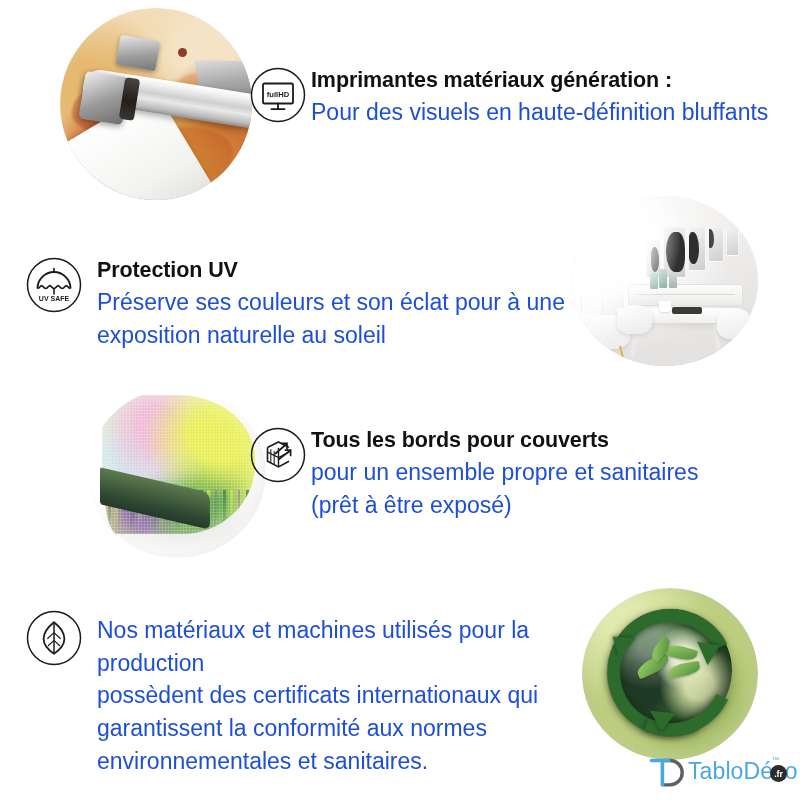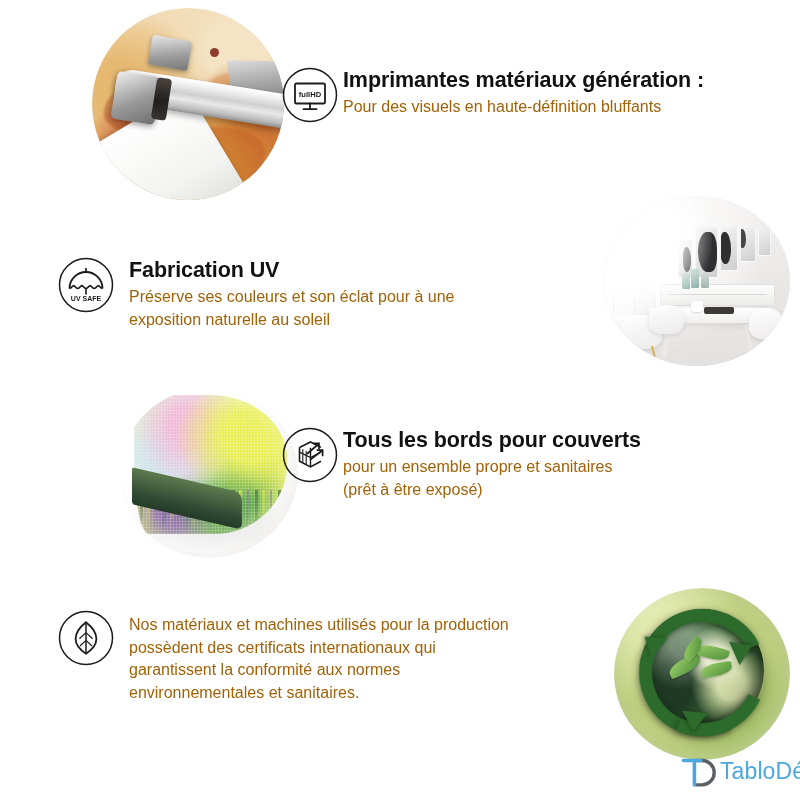--- a/index.html
+++ b/index.html
@@ -5,21 +5,21 @@
   * { margin:0; padding:0; box-sizing:border-box; }
   html,body { width:800px; height:800px; }
   body {
     background:#ffffff;
     font-family:"Liberation Sans", sans-serif;
     color:#1a1a1a;
     position:relative;
     overflow:hidden;
     -webkit-font-smoothing:antialiased;
   }
-  .canvas { position:absolute; inset:0;margin-left:32px; }
+  .canvas { position:absolute; inset:0; }
 
   
   .photo {
     position:absolute;
     border-radius:50%;
     overflow:hidden;
   }
   .photo .softshadow {
     position:absolute; inset:0; border-radius:50%;
     box-shadow:0 6px 18px rgba(120,120,120,.28);
@@ -269,24 +269,24 @@
   
   .block { position:absolute; }
   .block h2 {
     font-size:21.5px;
     font-weight:bold;
     letter-spacing:-.1px;
     line-height:1.18;
     color:#111111;
   }
   .block p {
-    font-size:16px;
+    font-size:23px;
     font-weight:normal;
     line-height:1.42;
-    color:#a16207;
+    color:#1d4ed8;
     margin-top:3px;
     white-space:pre-line;
   }
 
   
   #logo { position:absolute; left:646px; top:752px; width:148px; height:42px; }
   #logo .mark { position:absolute; left:0; top:2px; width:40px; height:38px; }
   #logo .wordmark {
     position:absolute; left:42px; top:6px;
     font-size:23px; letter-spacing:.1px;
@@ -347,21 +347,21 @@
       <circle cx="28" cy="28" r="26.5"></circle>
       <path d="M11.5 31.5c0-9.1 7.4-16.5 16.5-16.5s16.5 7.4 16.5 16.5" stroke-width="1.9"></path>
       <path d="M11.5 31.5c2.1 0 2.8-2.9 4.1-2.9 1.3 0 2 2.9 4.1 2.9s2.8-2.9 4.1-2.9c1.3 0 2 2.9 4.2 2.9 2.1 0 2.8-2.9 4.1-2.9 1.3 0 2 2.9 4.1 2.9s2.8-2.9 4.1-2.9c1.3 0 2 2.9 4.1 2.9" stroke-width="1.7"></path>
       <path d="M28 15v-3.3" stroke-width="1.7" stroke-linecap="round"></path>
       <path d="M28 31.5v5.5" stroke-width="1.6" stroke-linecap="round"></path>
       <text x="28" y="44.2" font-family="Liberation Sans, sans-serif" font-size="7" font-weight="bold" fill="#1a1a1a" stroke="none" text-anchor="middle">UV SAFE</text>
     </svg>
   </div>
 
   <div class="block" style="left:97px; top:258px; width:470px;">
-    <h2>Fabrication UV</h2>
+    <h2>Protection UV</h2>
     <p>Préserve ses couleurs et son éclat pour à une
 exposition naturelle au soleil</p>
   </div>
 
   <div class="photo" id="photo-room">
     <div class="bg"></div>
     <div class="floor"></div>
     <div class="window"></div>
     <div class="wpane" style="left:5%;  top:16%; width:1px; height:52%;"></div>
     <div class="wpane" style="left:16%; top:16%; width:1px; height:52%;"></div>

